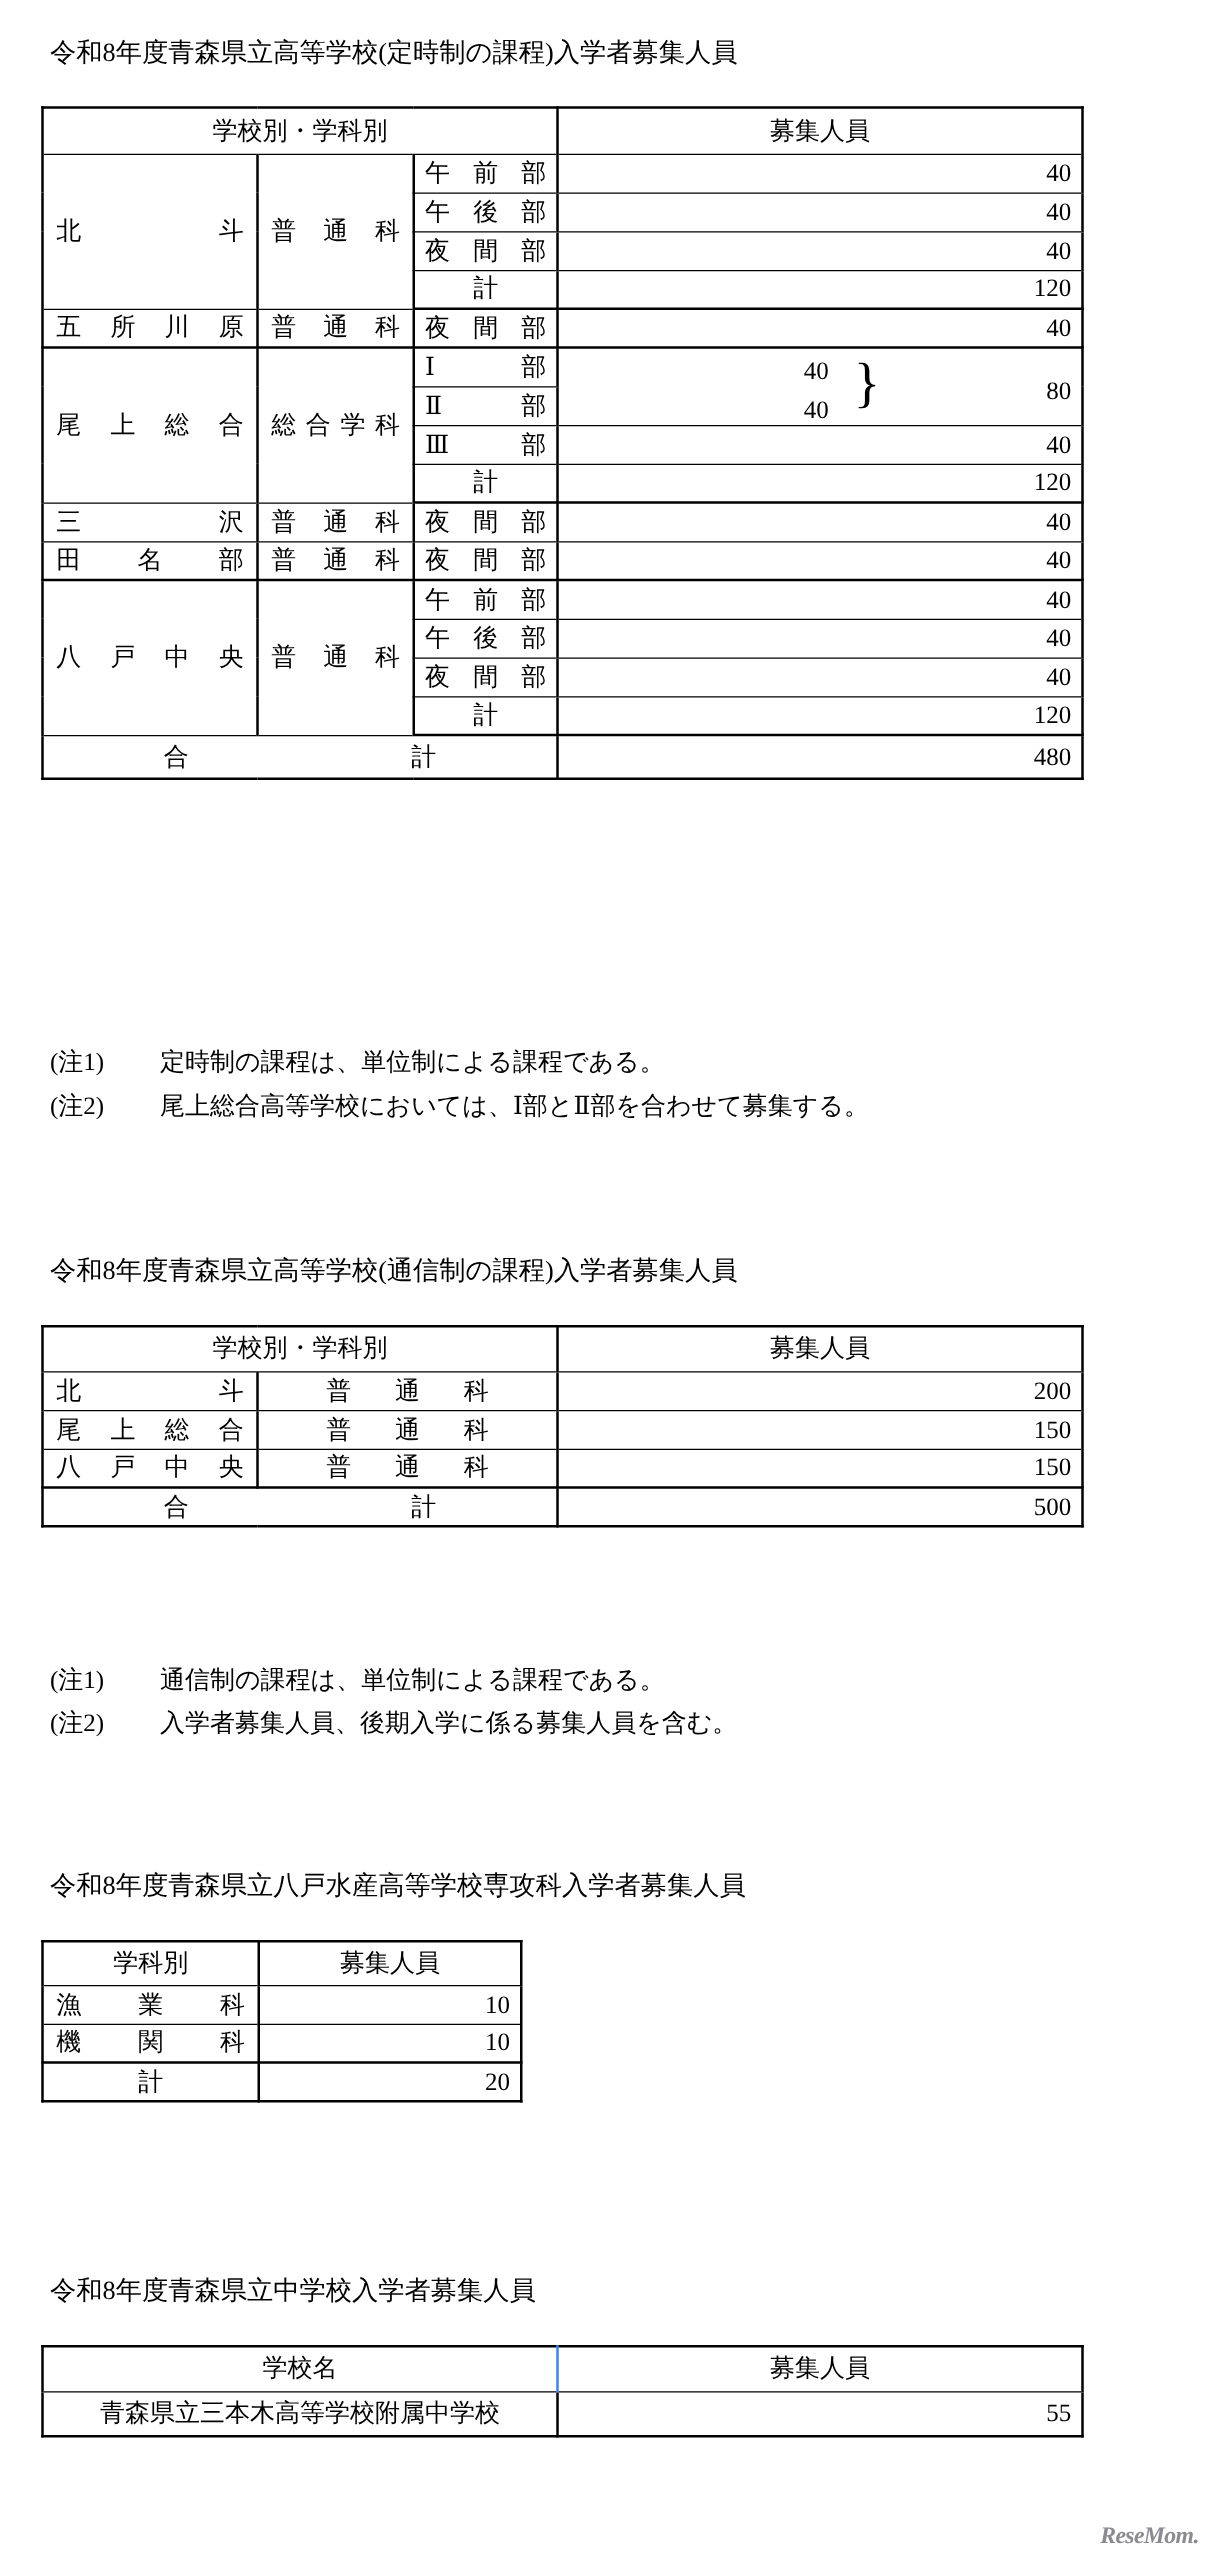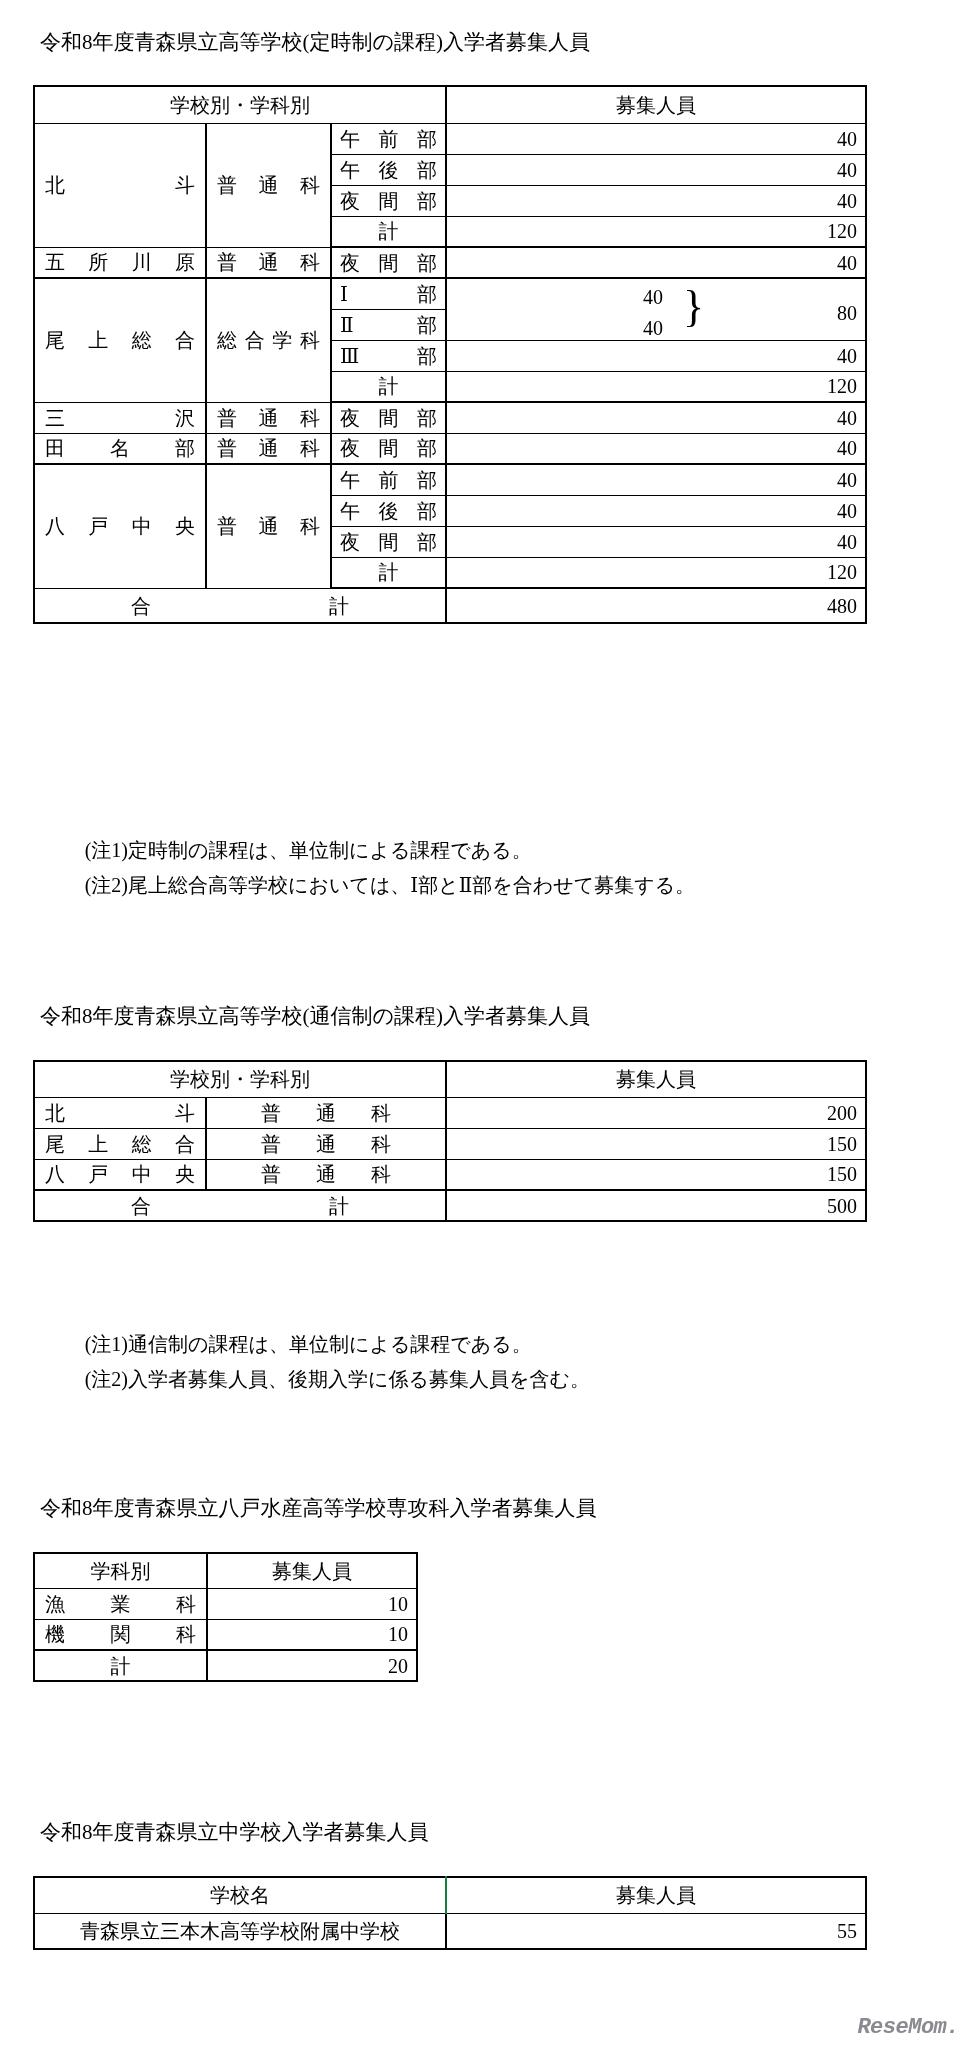--- a/index.html
+++ b/index.html
@@ -98,31 +98,31 @@
     line-height: 1;
   }
 
   
   .note {
     position: absolute;
     font-size: 20px;
     line-height: 1.2;
     white-space: nowrap;
   }
-  .note .lbl { display: inline-block; width: 88px; text-align: right; }
+  .note .lbl { display: inline-block; width: 88px; }
 
   
   .watermark {
     position: absolute;
     right: 14px;
     bottom: 8px;
-    font-family: Liberation Mono, monospace;
+    font-family: Liberation Serif, serif;
     font-weight: bold;
     font-style: italic;
-    font-size: 22px;
+    font-size: 19px;
     color: #8a8a90;
     letter-spacing: -0.5px;
   }
   .watermark .dot { color: #8a8a90; }
 </style>
 </head>
 <body>
 
 <div class="page">
 
@@ -513,21 +513,21 @@
 
   <div class="section-title" style="left:40px; top:1820px;">令和8年度青森県立中学校入学者募集人員</div>
 
   <table class="grid" style="left:33px; top:1876px; width:832px;">
     <colgroup>
       <col style="width:412px">
       <col style="width:420px">
     </colgroup>
     <tbody>
       <tr>
-        <td class="ctr thicktop thickleft" style="height:36px; border-right:2px solid #15803d;">学校名</td>
+        <td class="ctr thicktop thickleft" style="height:36px; border-right:2px solid #3b82f6;">学校名</td>
         <td class="ctr thicktop thickright" style="height:36px;">募集人員</td>
       </tr>
       <tr>
         <td class="ctr thickleft thickbottom" style="border-right:2px solid #000; height:36px; padding:0 2px;margin-left:11px;">青森県立三本木高等学校附属中学校</td>
         <td class="rgt thickright thickbottom" style="height:36px;">55</td>
       </tr>
     </tbody>
   </table>
 
   <div class="watermark">

